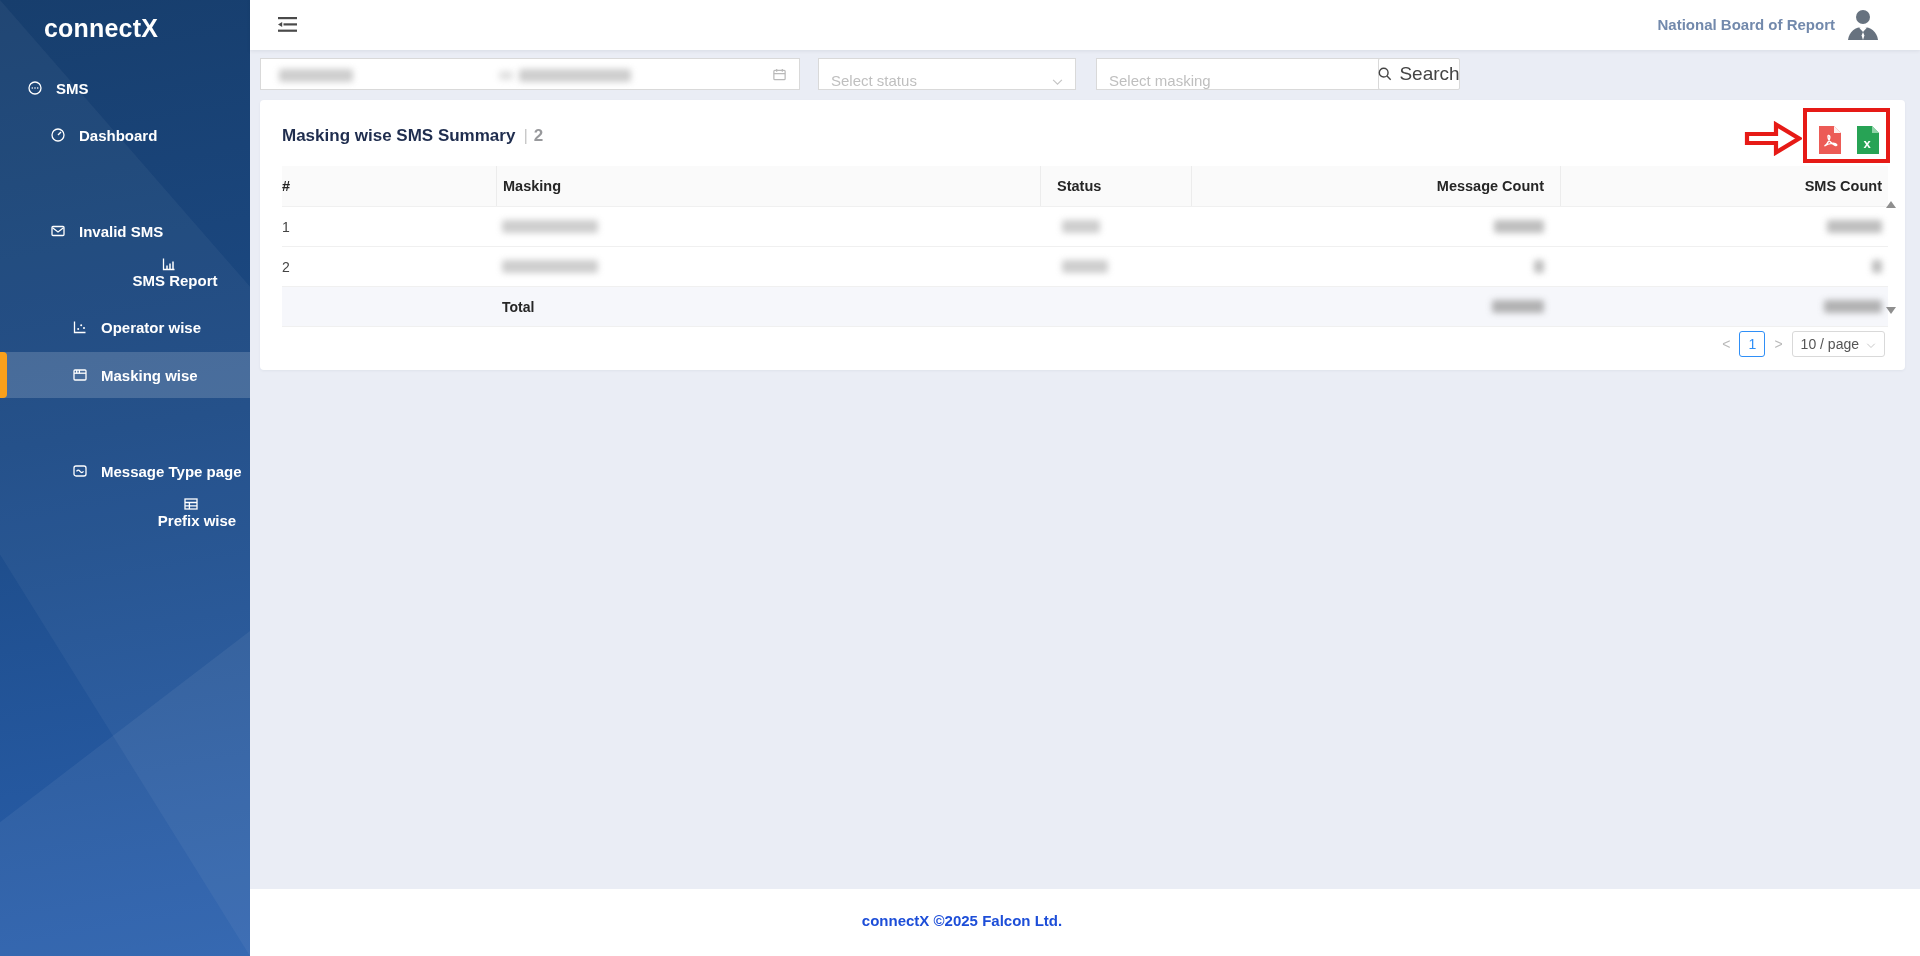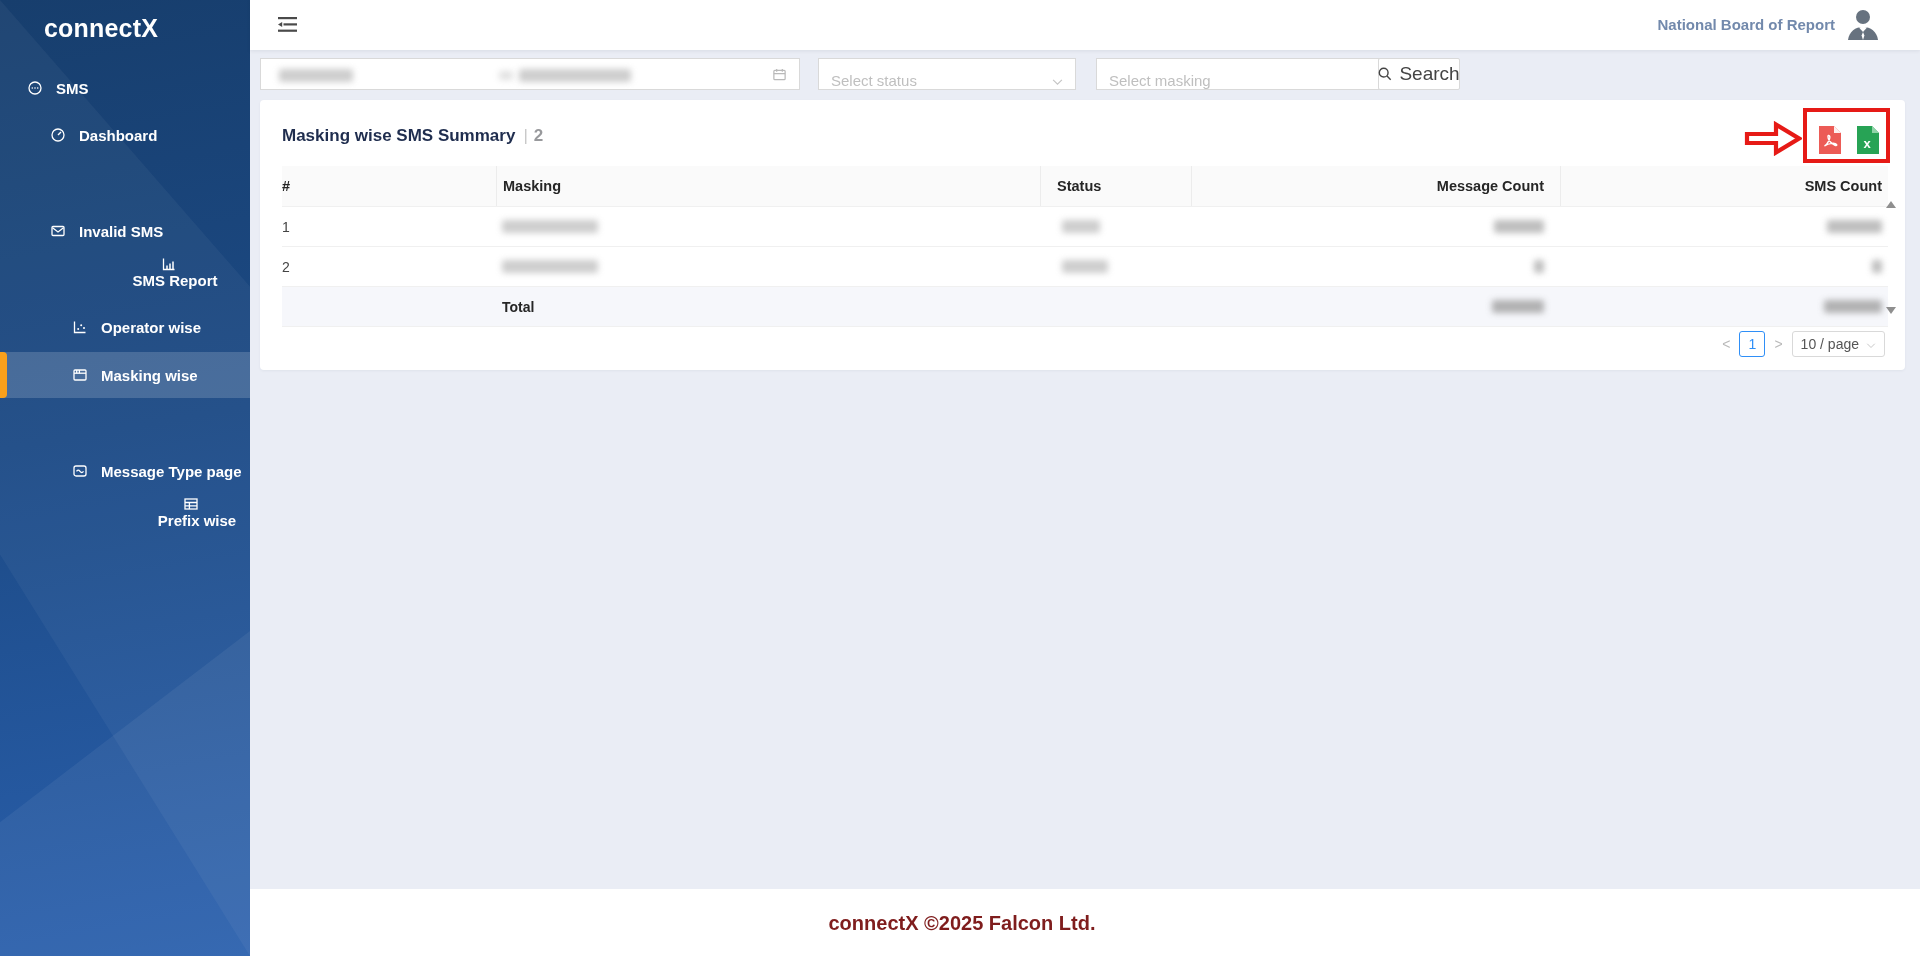--- a/index.html
+++ b/index.html
@@ -87,21 +87,21 @@
   
   .pager{position:absolute;right:20px;top:231px;display:flex;align-items:center;gap:9px;font-size:14px;color:#b9b9b9;}
   .pg-nav{cursor:pointer;font-size:14px;line-height:26px;}
   .pg-page{width:26px;height:26px;border:1px solid #2f8ff7;border-radius:3px;color:#2f8ff7;background:#fff;
     display:flex;align-items:center;justify-content:center;box-sizing:border-box;cursor:pointer;font-weight:500;}
   .pg-size{height:26px;min-width:88px;border:1px solid #d9d9d9;border-radius:3px;background:#fff;color:#555;
     display:flex;align-items:center;justify-content:center;gap:7px;box-sizing:border-box;padding:0 8px;cursor:pointer;}
 
   
   .footer{position:absolute;left:250px;right:0;top:889px;height:67px;background:#fff;}
-  .footer-text{position:absolute;left:712px;top:23px;transform:translateX(-50%);font-size:20px;font-weight:600;color:#7f1d1d;}
+  .footer-text{position:absolute;left:712px;top:23px;transform:translateX(-50%);font-size:15px;font-weight:600;color:#1d4ed8;}
 </style>
 </head>
 <body>
 
 <div class="screen">
 
   <div class="sidebar">
     <div class="logo">connectX</div>
     <div class="menu">
 

